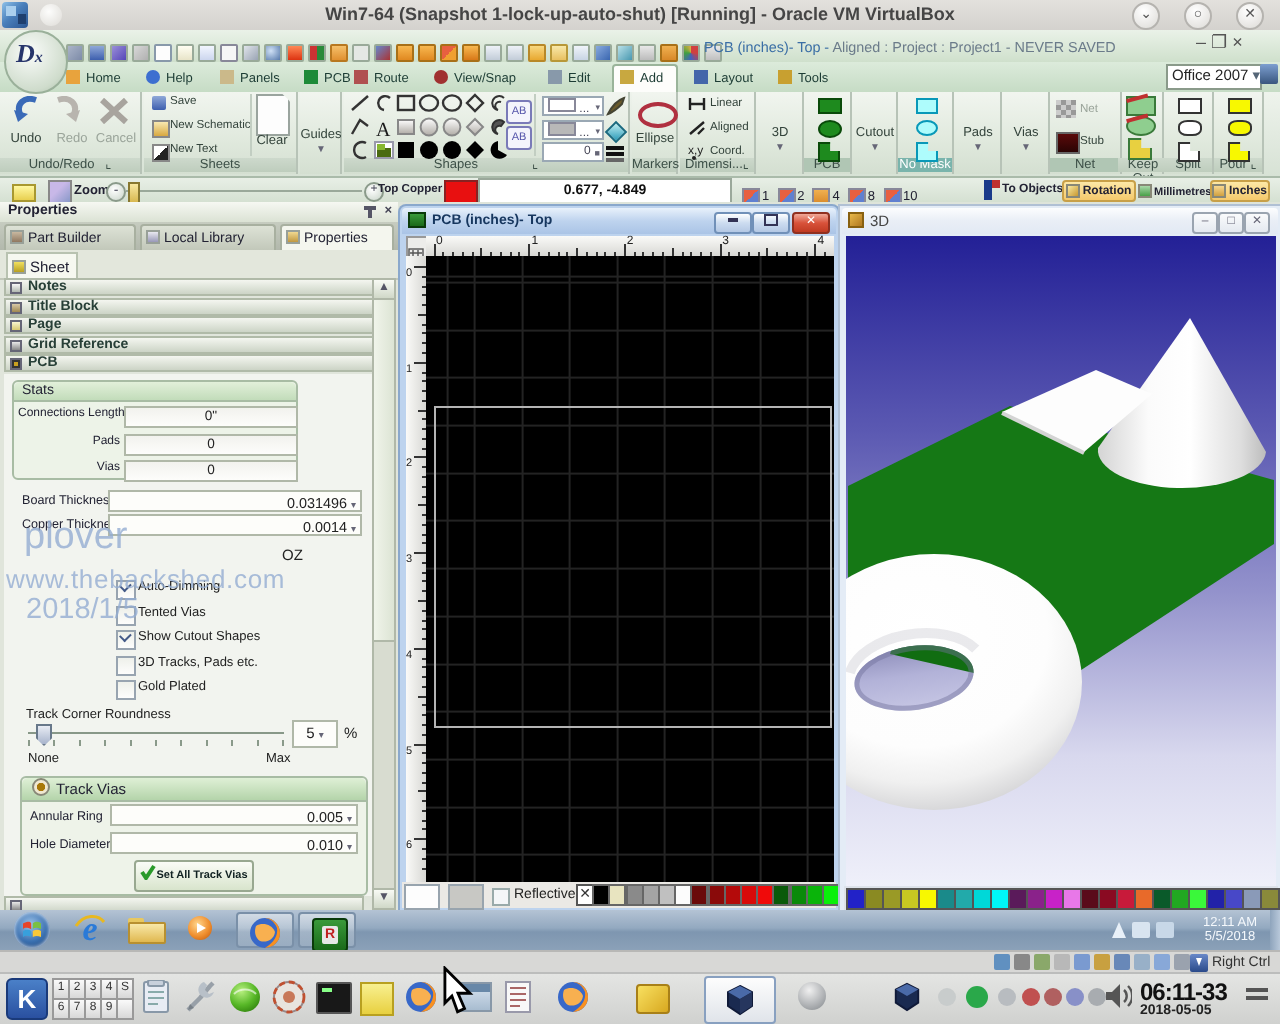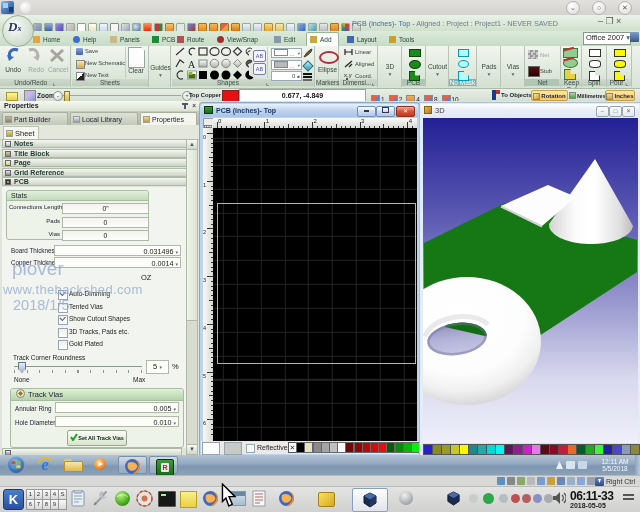--- a/index.html
+++ b/index.html
@@ -58,20 +58,21 @@
 .tbox{top:1px;height:18px;background:linear-gradient(rgba(255,255,255,.45),rgba(255,255,255,.15));border:1px solid #7a90a8;border-radius:2px;box-sizing:border-box}
 .hico{top:3px;width:18px;height:18px}
 </style></head><body>
 <div id="page">
 <div class="abs" id="titlebar">
  <div class="abs" style="left:1px;top:1px;width:13px;height:13px;background:linear-gradient(135deg,#8ec0e8 0%,#4a80bc 45%,#2a5490 100%);border-radius:2px">
         <span style="position:absolute;left:2px;top:2px;width:5px;height:5px;background:#aacfee"></span>
         <span style="position:absolute;left:8px;top:6px;width:4px;height:5px;background:#1e3f6e"></span>
       </div>
  <div class="abs" style="left:20px;top:2px;width:11px;height:11px;border-radius:50%;background:radial-gradient(circle at 40% 35%,#fdfdfc,#dddbd6)"></div>
+ <div class="abs" style="left:0;top:2px;width:640px;text-align:center;font-size:9px;color:#454545;font-weight:bold">Win7-64 (Snapshot 1-lock-up-auto-shut) [Running] - Oracle VM VirtualBox</div>
  <div class="abs tbtn" style="left:566px">⌄</div>
  <div class="abs tbtn" style="left:592px">○</div>
  <div class="abs tbtn" style="left:618px">✕</div>
 </div>
 <div class="abs" id="qat">
  <div class="abs" style="left:2px;top:0px;width:30px;height:30px;border-radius:50%;background:radial-gradient(circle at 40% 35%,#fafcfa,#cfdccc 70%,#a8bca6);border:1px solid #9ab09a;z-index:5"></div>
  <div class="abs" style="left:8px;top:4px;z-index:6;font-size:13px;font-style:italic;font-weight:bold;color:#27356b;font-family:'Liberation Serif',serif">D<span style="font-size:8px">x</span></div>
  <div class="abs" id="qaticons" style="left:33px;top:3px">
 <span class="qi" style="background:linear-gradient(135deg,#aab4c8,#7d8ba8)"></span><span class="qi" style="background:linear-gradient(#8fa8d8,#3d5fae)"></span><span class="qi" style="background:linear-gradient(135deg,#9a8fd8,#5546b8)"></span><span class="qi" style="background:linear-gradient(135deg,#d8d8d8,#b0b0b0)"></span><span class="qi" style="background:#fdfdfd;border-color:#8899aa"></span><span class="qi" style="background:linear-gradient(#fffef2,#e8e4c8)"></span><span class="qi" style="background:linear-gradient(#f2f6ff,#ccd6ee)"></span><span class="qi" style="background:#f6f6f6;border-color:#889"></span><span class="qi" style="background:linear-gradient(135deg,#e0e4ea,#9aa4b4)"></span><span class="qi" style="background:radial-gradient(circle at 35% 35%,#cfe0f5,#5578aa)"></span><span class="qi" style="background:linear-gradient(#ff8855,#dd3311)"></span><span class="qi" style="background:linear-gradient(90deg,#cc3333 50%,#2a8a3a 50%)"></span><span class="qi" style="background:linear-gradient(#f5c06a,#e09030);border-color:#b87820"></span><span class="qi" style="background:#e4e8e4"></span><span class="qi" style="background:linear-gradient(135deg,#6688cc,#aa3333)"></span><span class="qi" style="background:linear-gradient(#f8b850,#e08820);border-color:#a87018"></span><span class="qi" style="background:linear-gradient(#f8b850,#e08820);border-color:#a87018"></span><span class="qi" style="background:linear-gradient(135deg,#e86040 50%,#f0a030 50%);border-color:#a87018"></span><span class="qi" style="background:linear-gradient(#f8b850,#d87818);border-color:#a87018"></span><span class="qi" style="background:linear-gradient(#eef2f8,#c2ccd8)"></span><span class="qi" style="background:linear-gradient(#eef2f8,#c2ccd8)"></span><span class="qi" style="background:linear-gradient(#f8d880,#e8a830);border-color:#b88828"></span><span class="qi" style="background:linear-gradient(#f8e8a8,#e8c060);border-color:#b89838"></span><span class="qi" style="background:linear-gradient(#f0f4fa,#c8d4e4)"></span><span class="qi" style="background:linear-gradient(135deg,#88aade,#3a66b0)"></span><span class="qi" style="background:linear-gradient(135deg,#b8e0e8,#4898b0)"></span><span class="qi" style="background:linear-gradient(#e8e8e8,#bcbcbc)"></span><span class="qi" style="background:linear-gradient(#f0b050,#d88828);border-color:#a87018"></span><span class="qi" style="background:conic-gradient(#d04040 90deg,#4060c0 180deg,#40a040 270deg,#e0b040)"></span><span class="qi" style="background:linear-gradient(#e8e8e8,#c0c0c0)"></span>
  </div>

